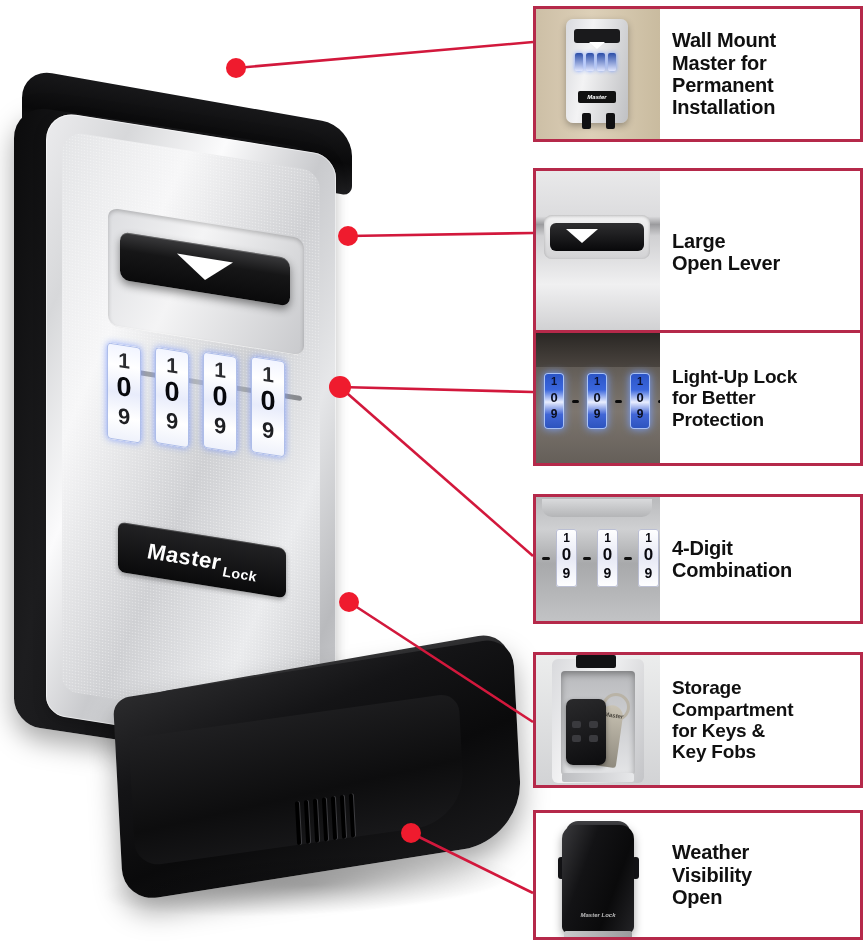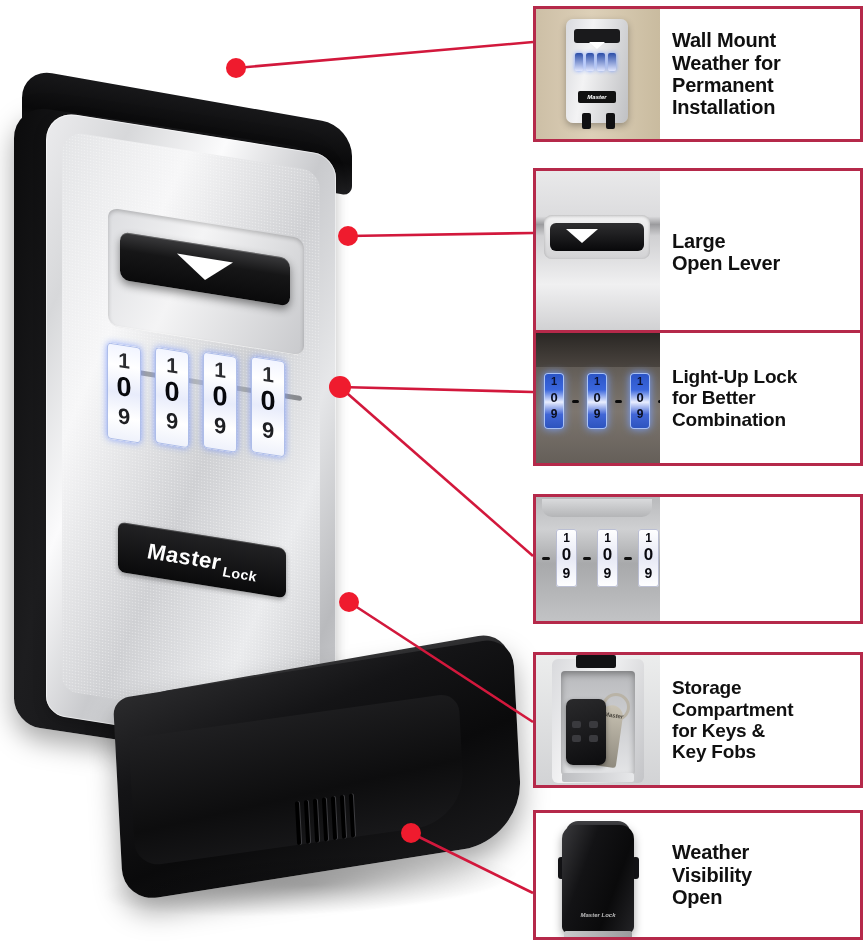--- a/index.html
+++ b/index.html
@@ -322,21 +322,21 @@
             </div>
           <div class="wl-badge">Master</div>
         </div>
         <div class="wl-foot" style="left:46px"></div>
         <div class="wl-foot" style="left:70px"></div>
       </div>
     </div>
     <div class="panel-txt">
       <p>
         <span>Wall Mount</span><br>
-        <span>Weather for</span><br>
+        <span>Master for</span><br>
         <span>Permanent</span><br>
         <span>Installation</span>
       </p>
     </div>
   </div>
 
   <div class="panel" style="top:168px;height:168px;">
     <div class="panel-img">
       <div class="art-lever">
         <div class="al-slab"></div>
@@ -376,21 +376,21 @@
           </div>
           <div class="lit-dash"></div>
 
         </div>
       </div>
     </div>
     <div class="panel-txt p-small">
       <p>
         <span>Light-Up Lock</span><br>
         <span>for Better</span><br>
-        <span>Combination</span>
+        <span>Protection</span>
       </p>
     </div>
   </div>
 
   <div class="panel" style="top:494px;height:130px;">
     <div class="panel-img">
       <div class="art-4d">
         <div class="a4-plate"></div>
         <div class="d4-row">
           <div class="d4-dash"></div>
@@ -407,20 +407,26 @@
           </div>
           <div class="d4-dash"></div>
           <div class="d4">
             <span class="t">1</span>
             <span class="m">0</span>
             <span class="b">9</span>
           </div>
 
         </div>
       </div>
+    </div>
+    <div class="panel-txt">
+      <p>
+        <span>4-Digit</span><br>
+        <span>Combination</span>
+      </p>
     </div>
   </div>
 
   <div class="panel" style="top:652px;height:136px;">
     <div class="panel-img">
       <div class="art-store">
         <div class="st-box"></div>
         <div class="st-cav"></div>
         <div class="st-lever"></div>
         <div class="st-ring"></div>

